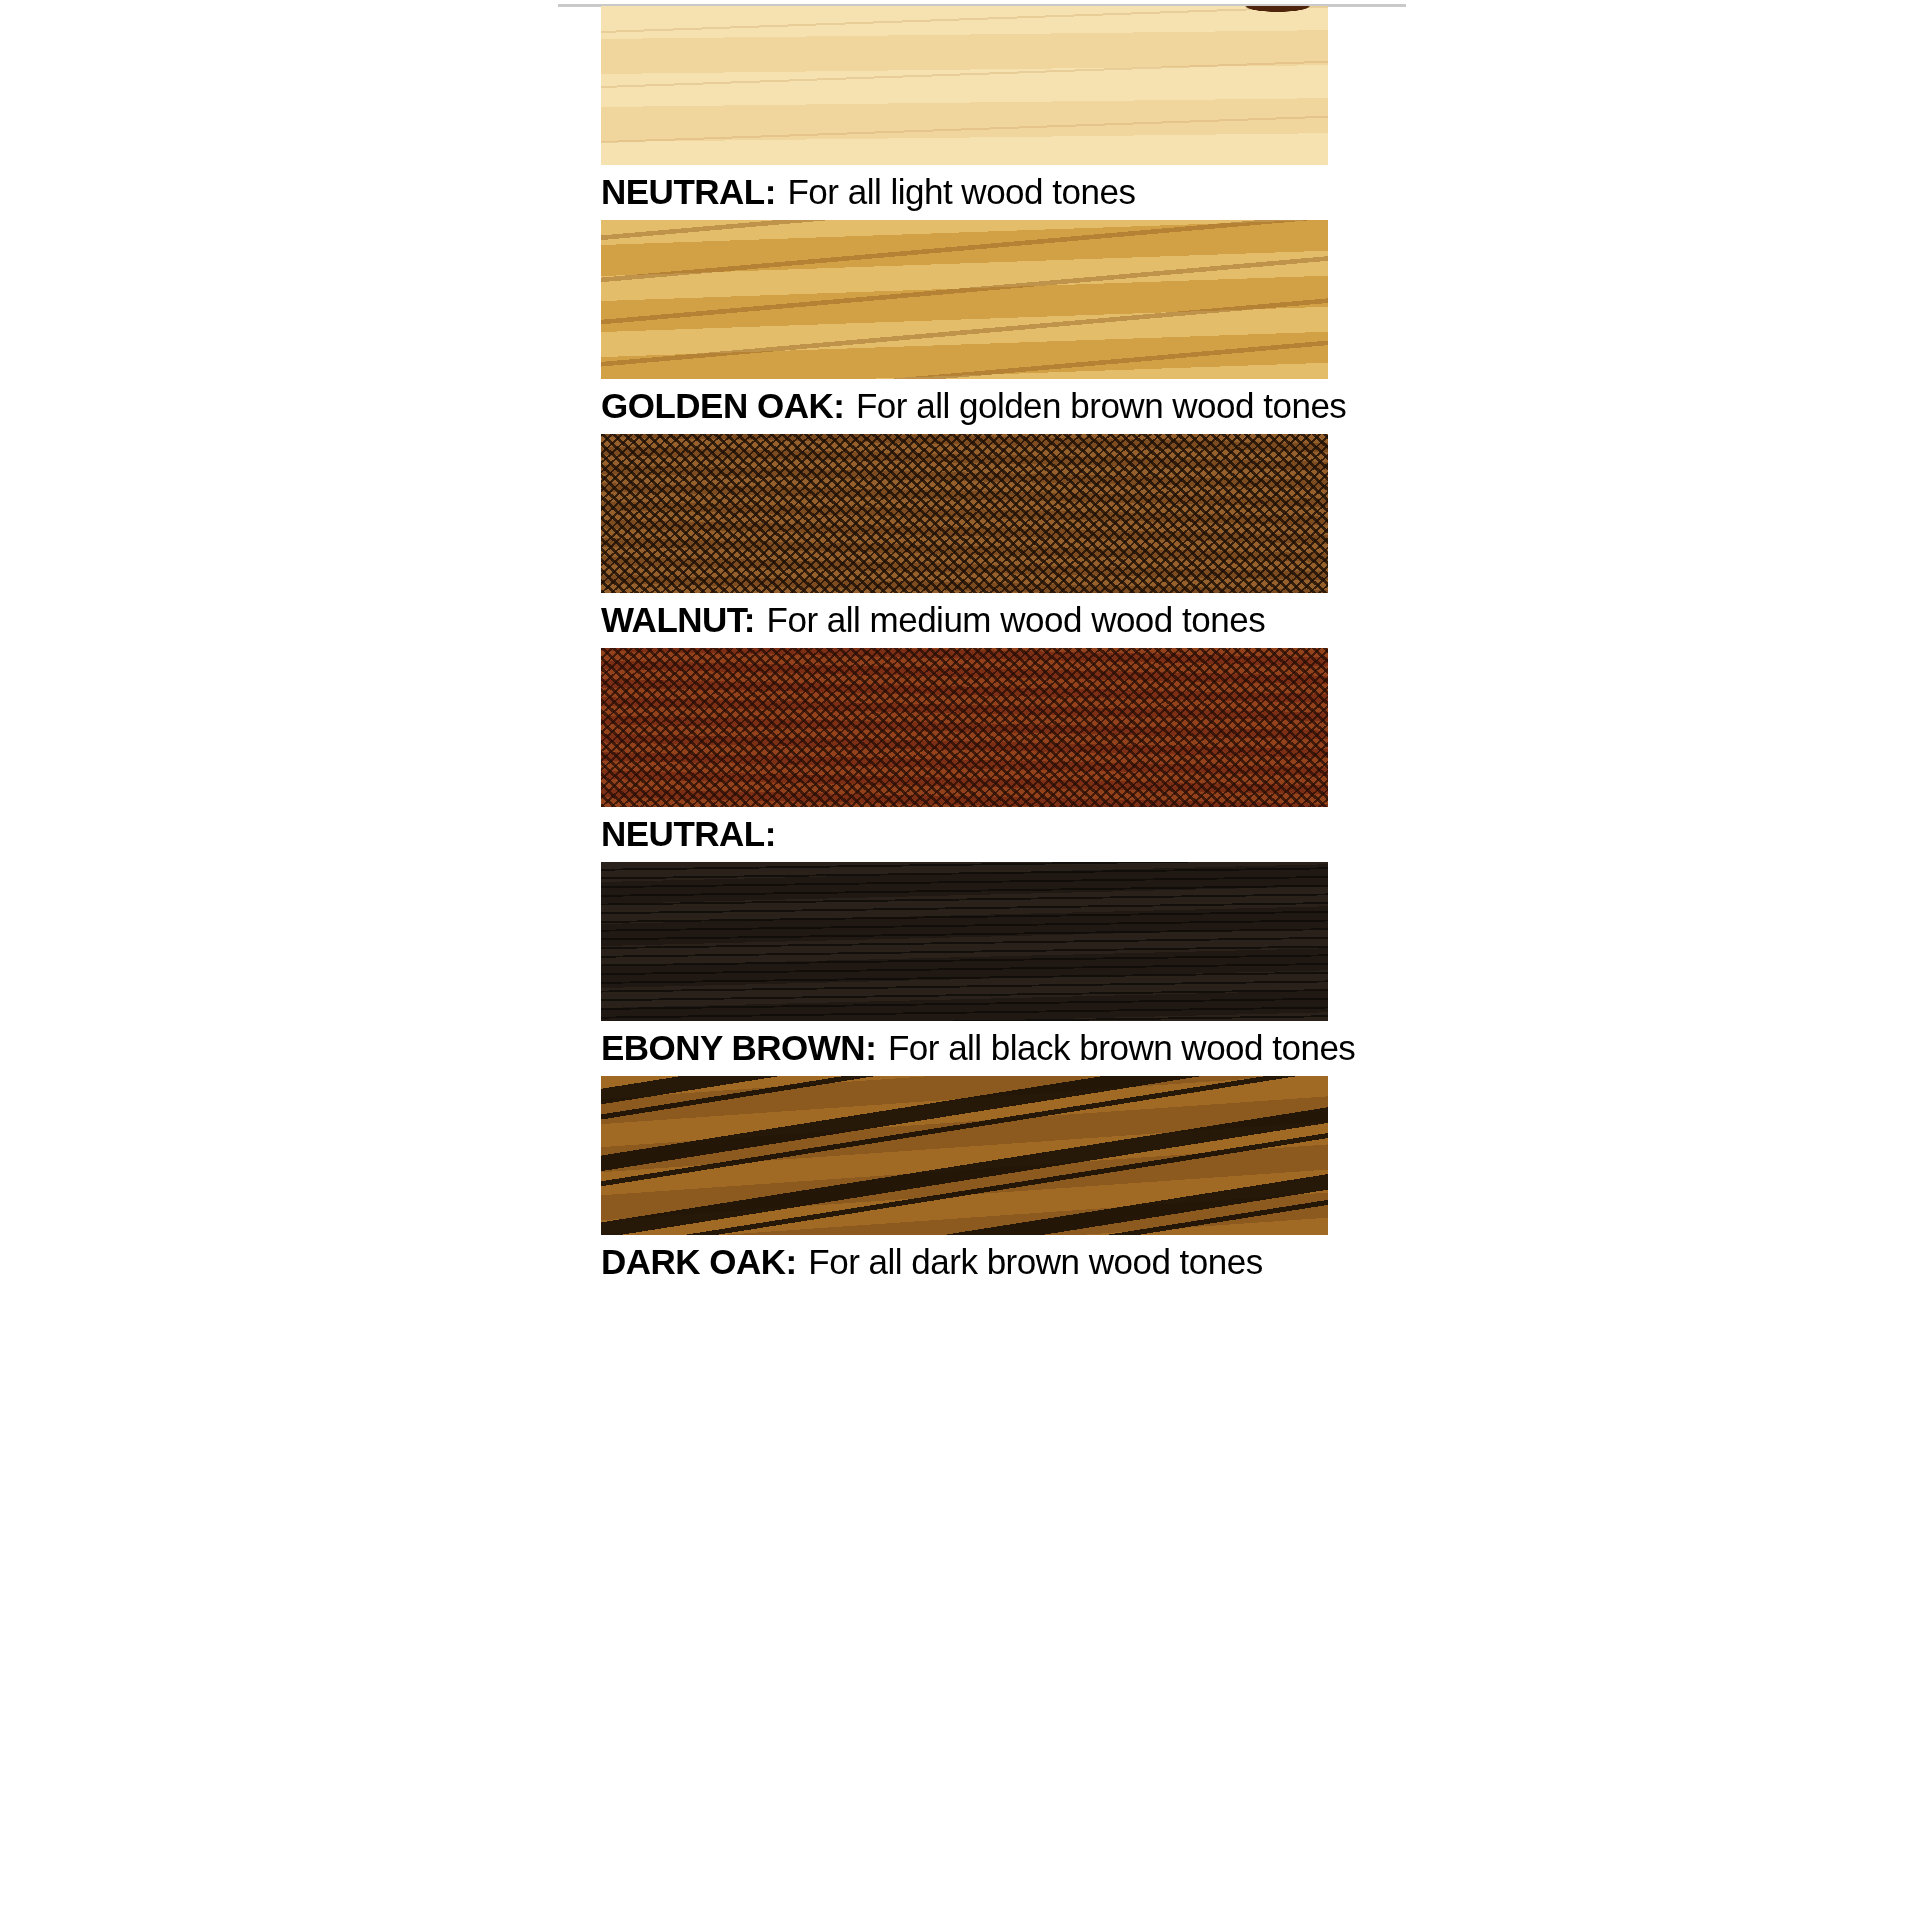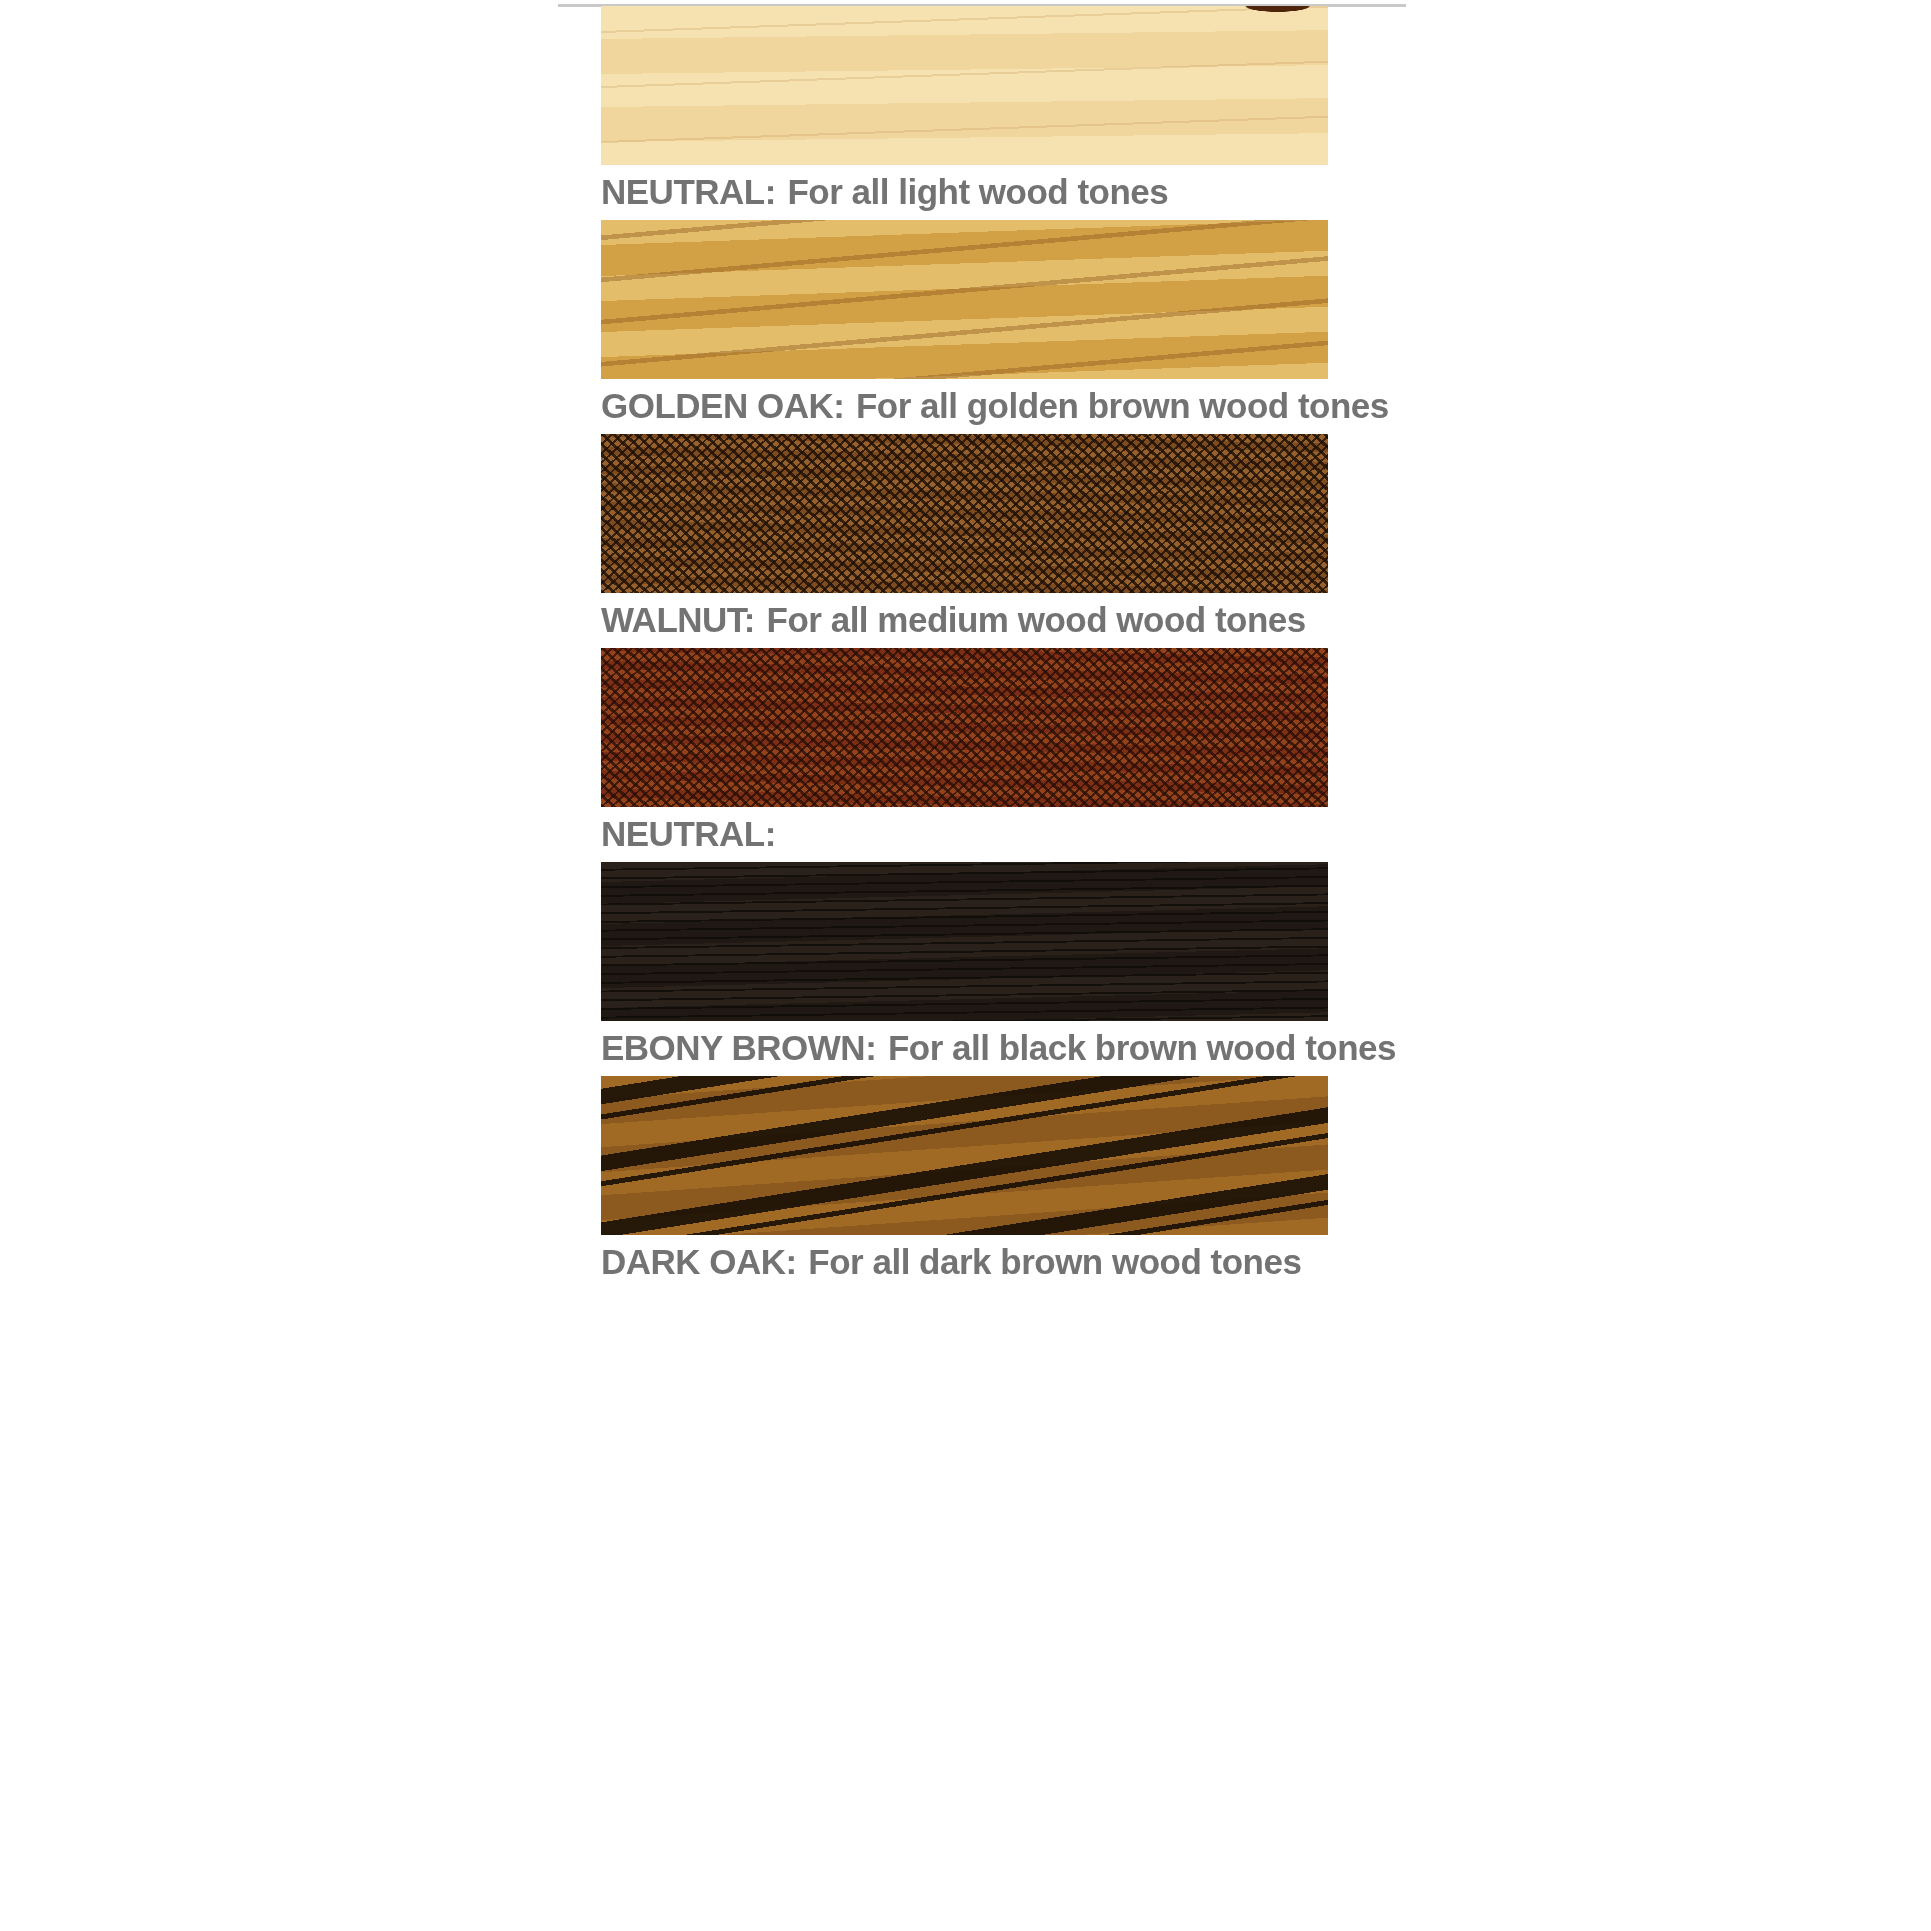--- a/index.html
+++ b/index.html
@@ -7,24 +7,24 @@
     width:1931px;height:1931px;position:relative;overflow:hidden;
     background:#ffffff;
     font-family:"Liberation Sans","DejaVu Sans",sans-serif;
   }
   .top-edge{position:absolute;top:3.9px;left:558px;width:848px;height:2.9px;background:#c9c9c9;}
   .stack{position:absolute;left:601px;top:5.8px;width:727px;}
   .row{height:214px;}
   .swatch{width:727px;height:159px;}
   .label{
     height:55px;display:flex;align-items:center;white-space:nowrap;
-    font-size:35px;letter-spacing:-0.5px;color:#737373;
+    font-size:35px;letter-spacing:-0.5px;color:#000000;
   }
   .label .name{font-weight:700;margin-right:11.6px;}
-  .label .desc{font-weight:700;}
+  .label .desc{font-weight:400;}
 
   
   .tex-plain{
     background-image:
       repeating-linear-gradient(178deg, transparent 0 25px, var(--g) 25px 27px, transparent 27px 55px),
       repeating-linear-gradient(179.3deg, var(--c2) 0 33px, var(--c1) 33px 68px),
       linear-gradient(90deg, var(--c1), var(--c3));
   }
   .tex-oak{
     background-image:

